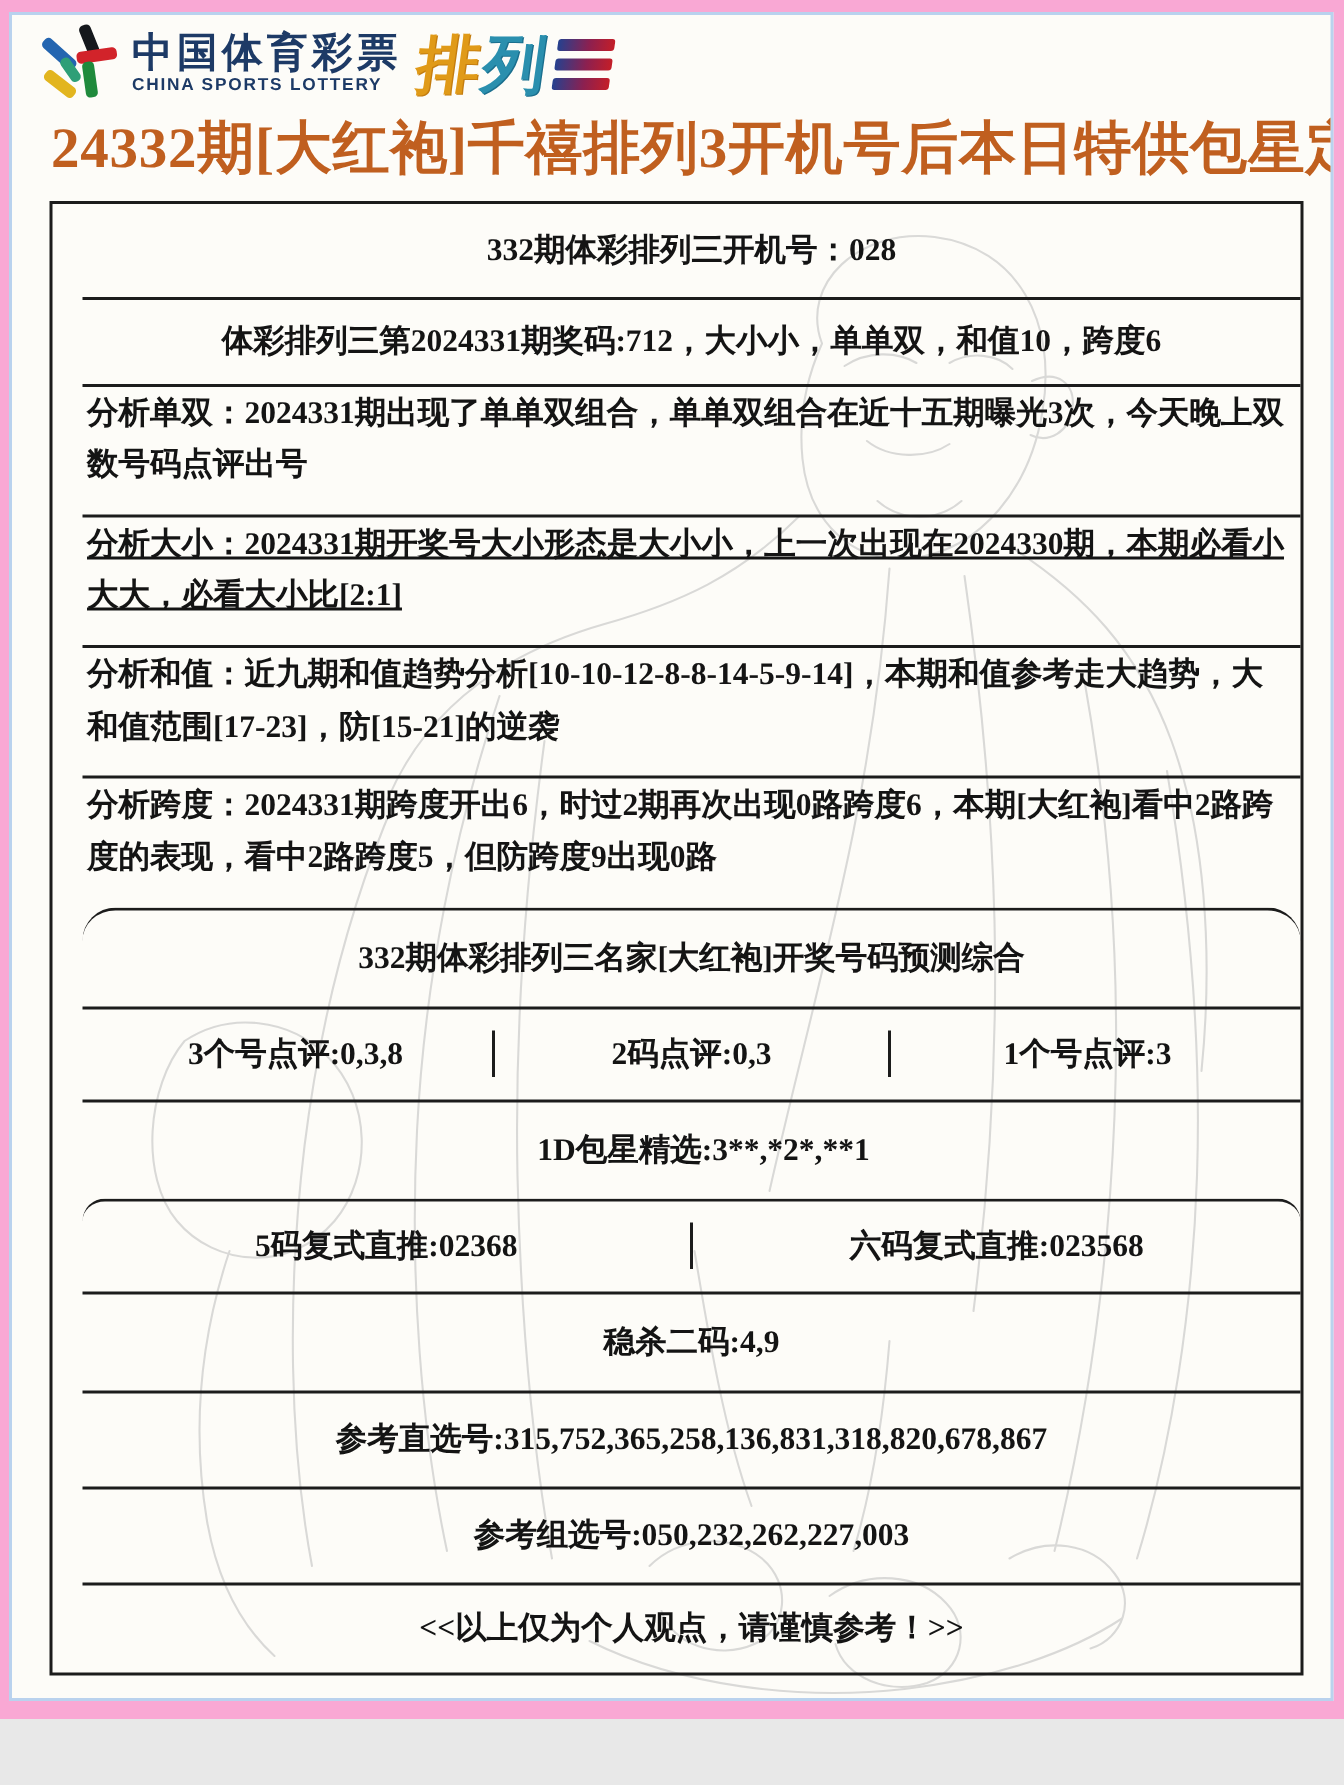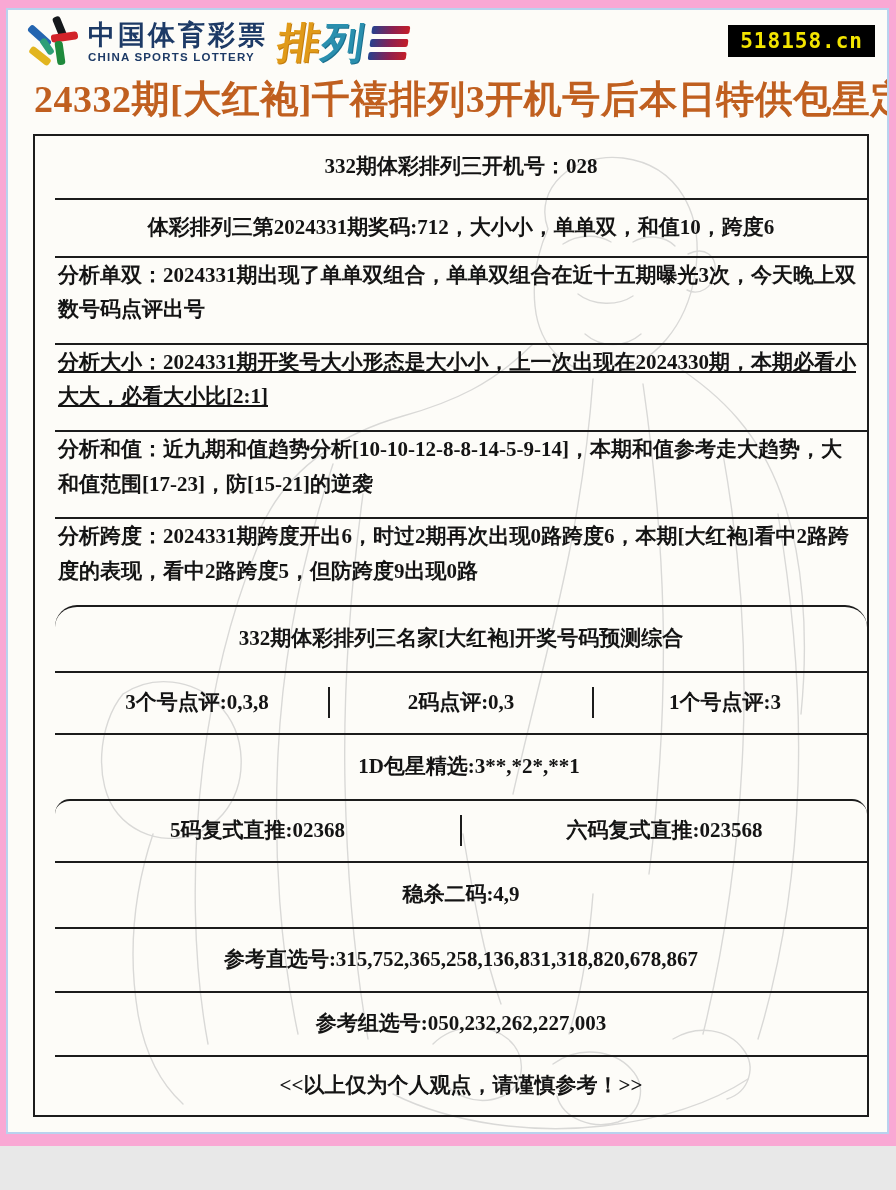--- a/index.html
+++ b/index.html
@@ -98,21 +98,20 @@
         <div class="brand">
           <span class="brand-char brand-pai">排</span>
           <span class="brand-char brand-lie">列</span>
           <span class="san-bars">
             <span class="san-bar"></span>
               <span class="san-bar"></span>
               <span class="san-bar"></span>
           </span>
         </div>
       </div>
-      <div class="badge">518158.cn</div>
     </div>
 
     <div class="page-title">24332期[大红袍]千禧排列3开机号后本日特供包星定位</div>
 
     <div class="board">
       <svg class="watermark" width="836" height="1020" viewBox="0 0 836 1020" fill="none">
         <g stroke="#bdbdbd" stroke-width="1.4" stroke-linecap="round" fill="none">
           <path d="M515 95 C500 55 540 18 590 24 C645 31 672 80 662 140 C654 190 622 232 576 238 C534 243 506 212 502 172 C499 142 506 115 515 95"></path>
           <path d="M655 120 C672 112 684 122 682 138 C680 154 666 162 654 156"></path>
           <path d="M530 110 C545 100 565 100 578 108 M600 108 C614 100 632 102 642 112"></path>

